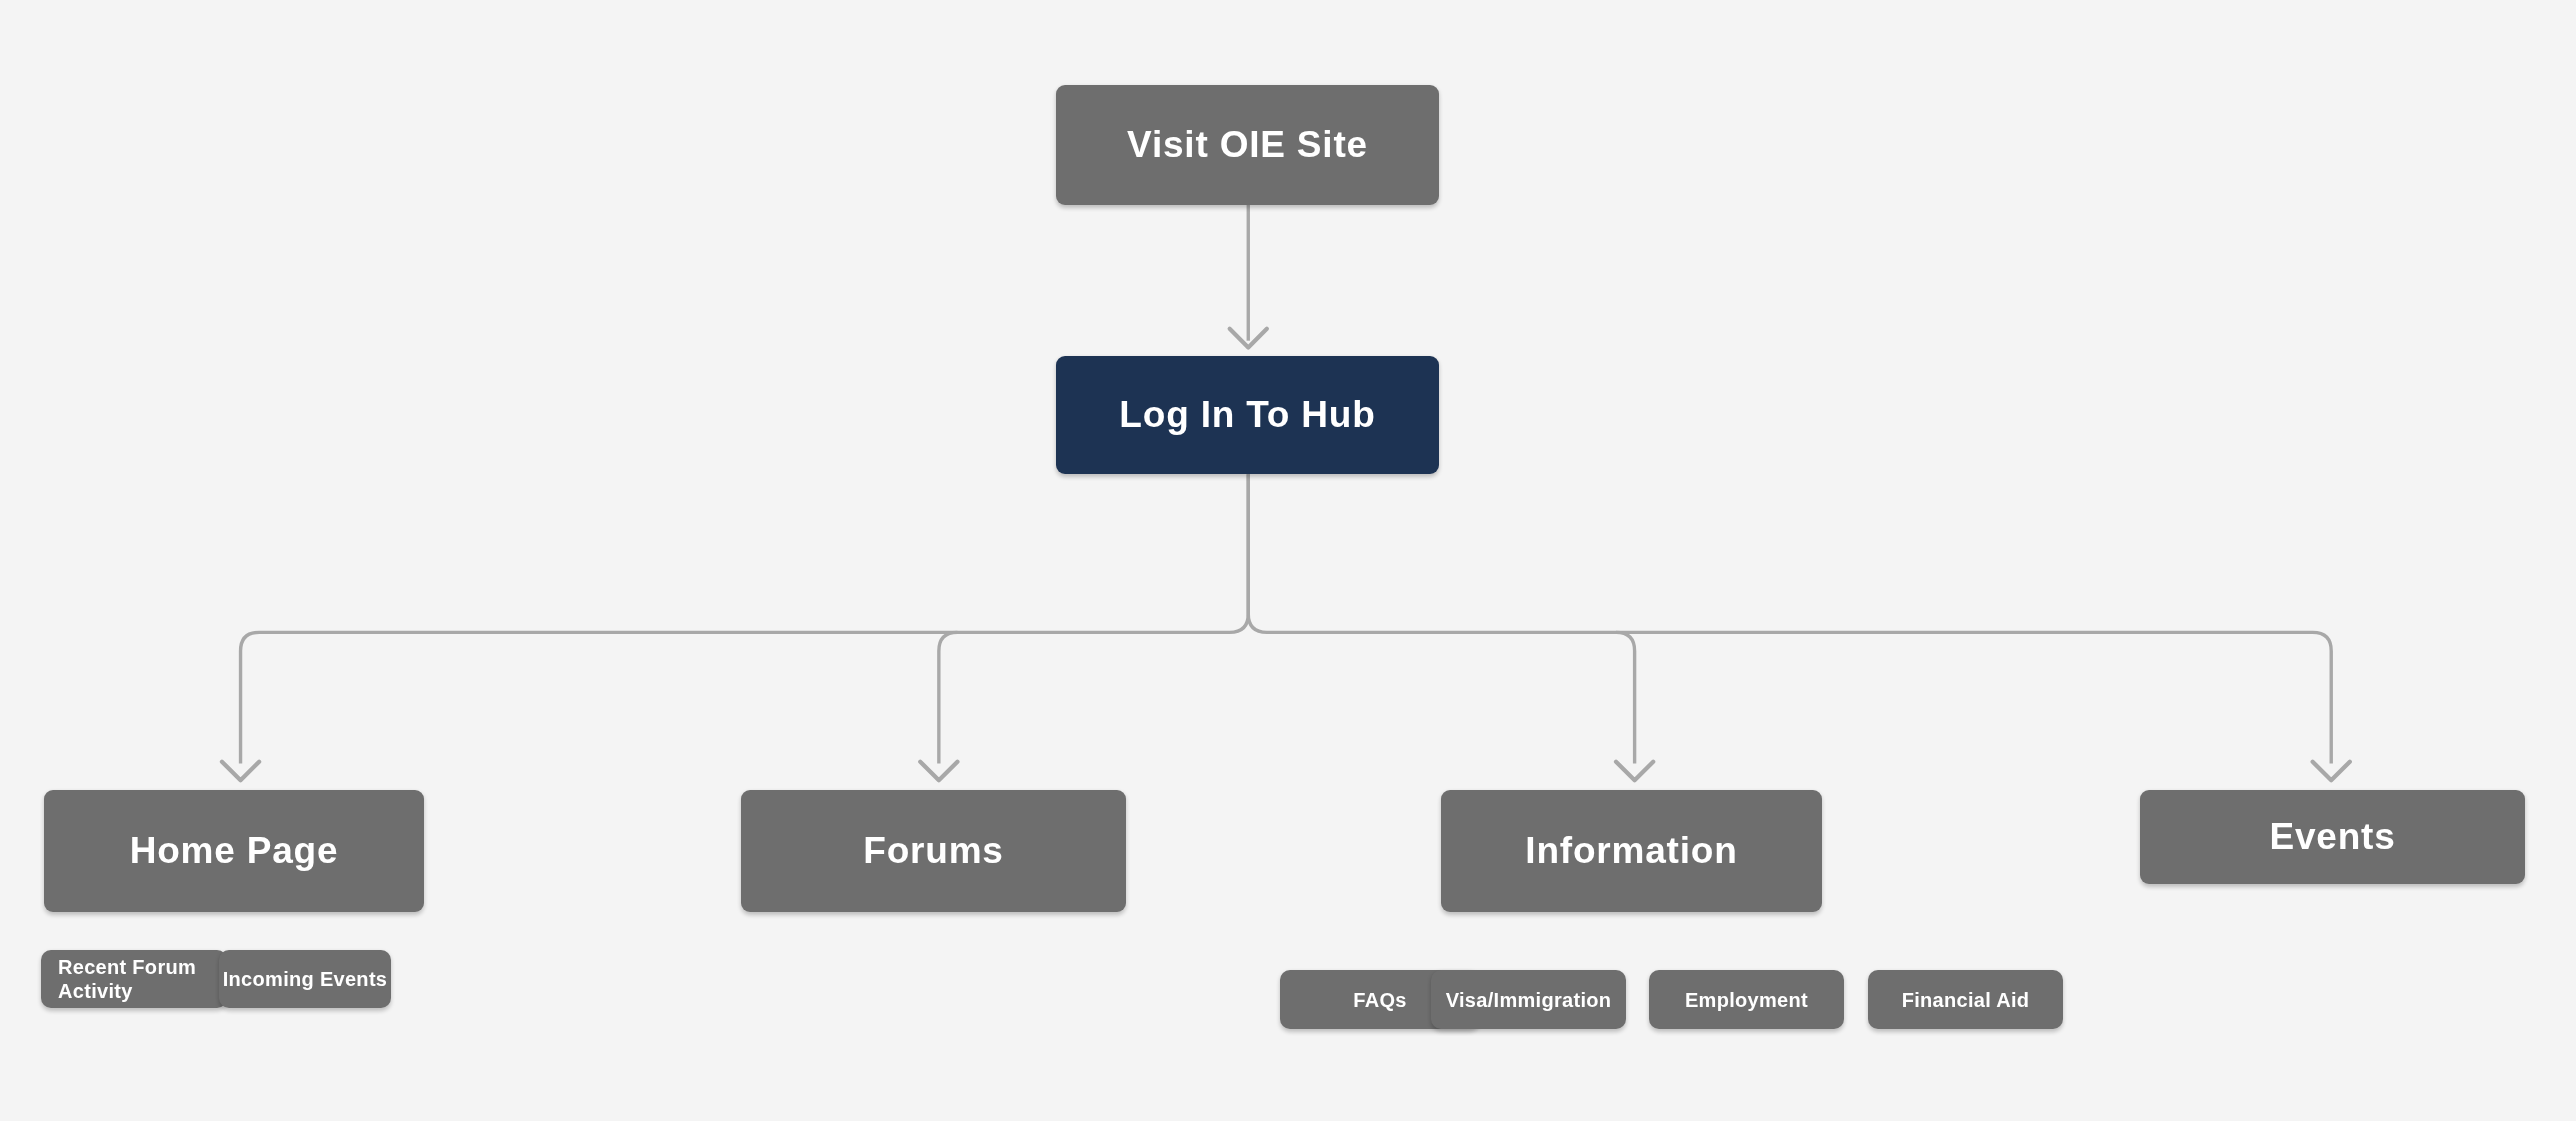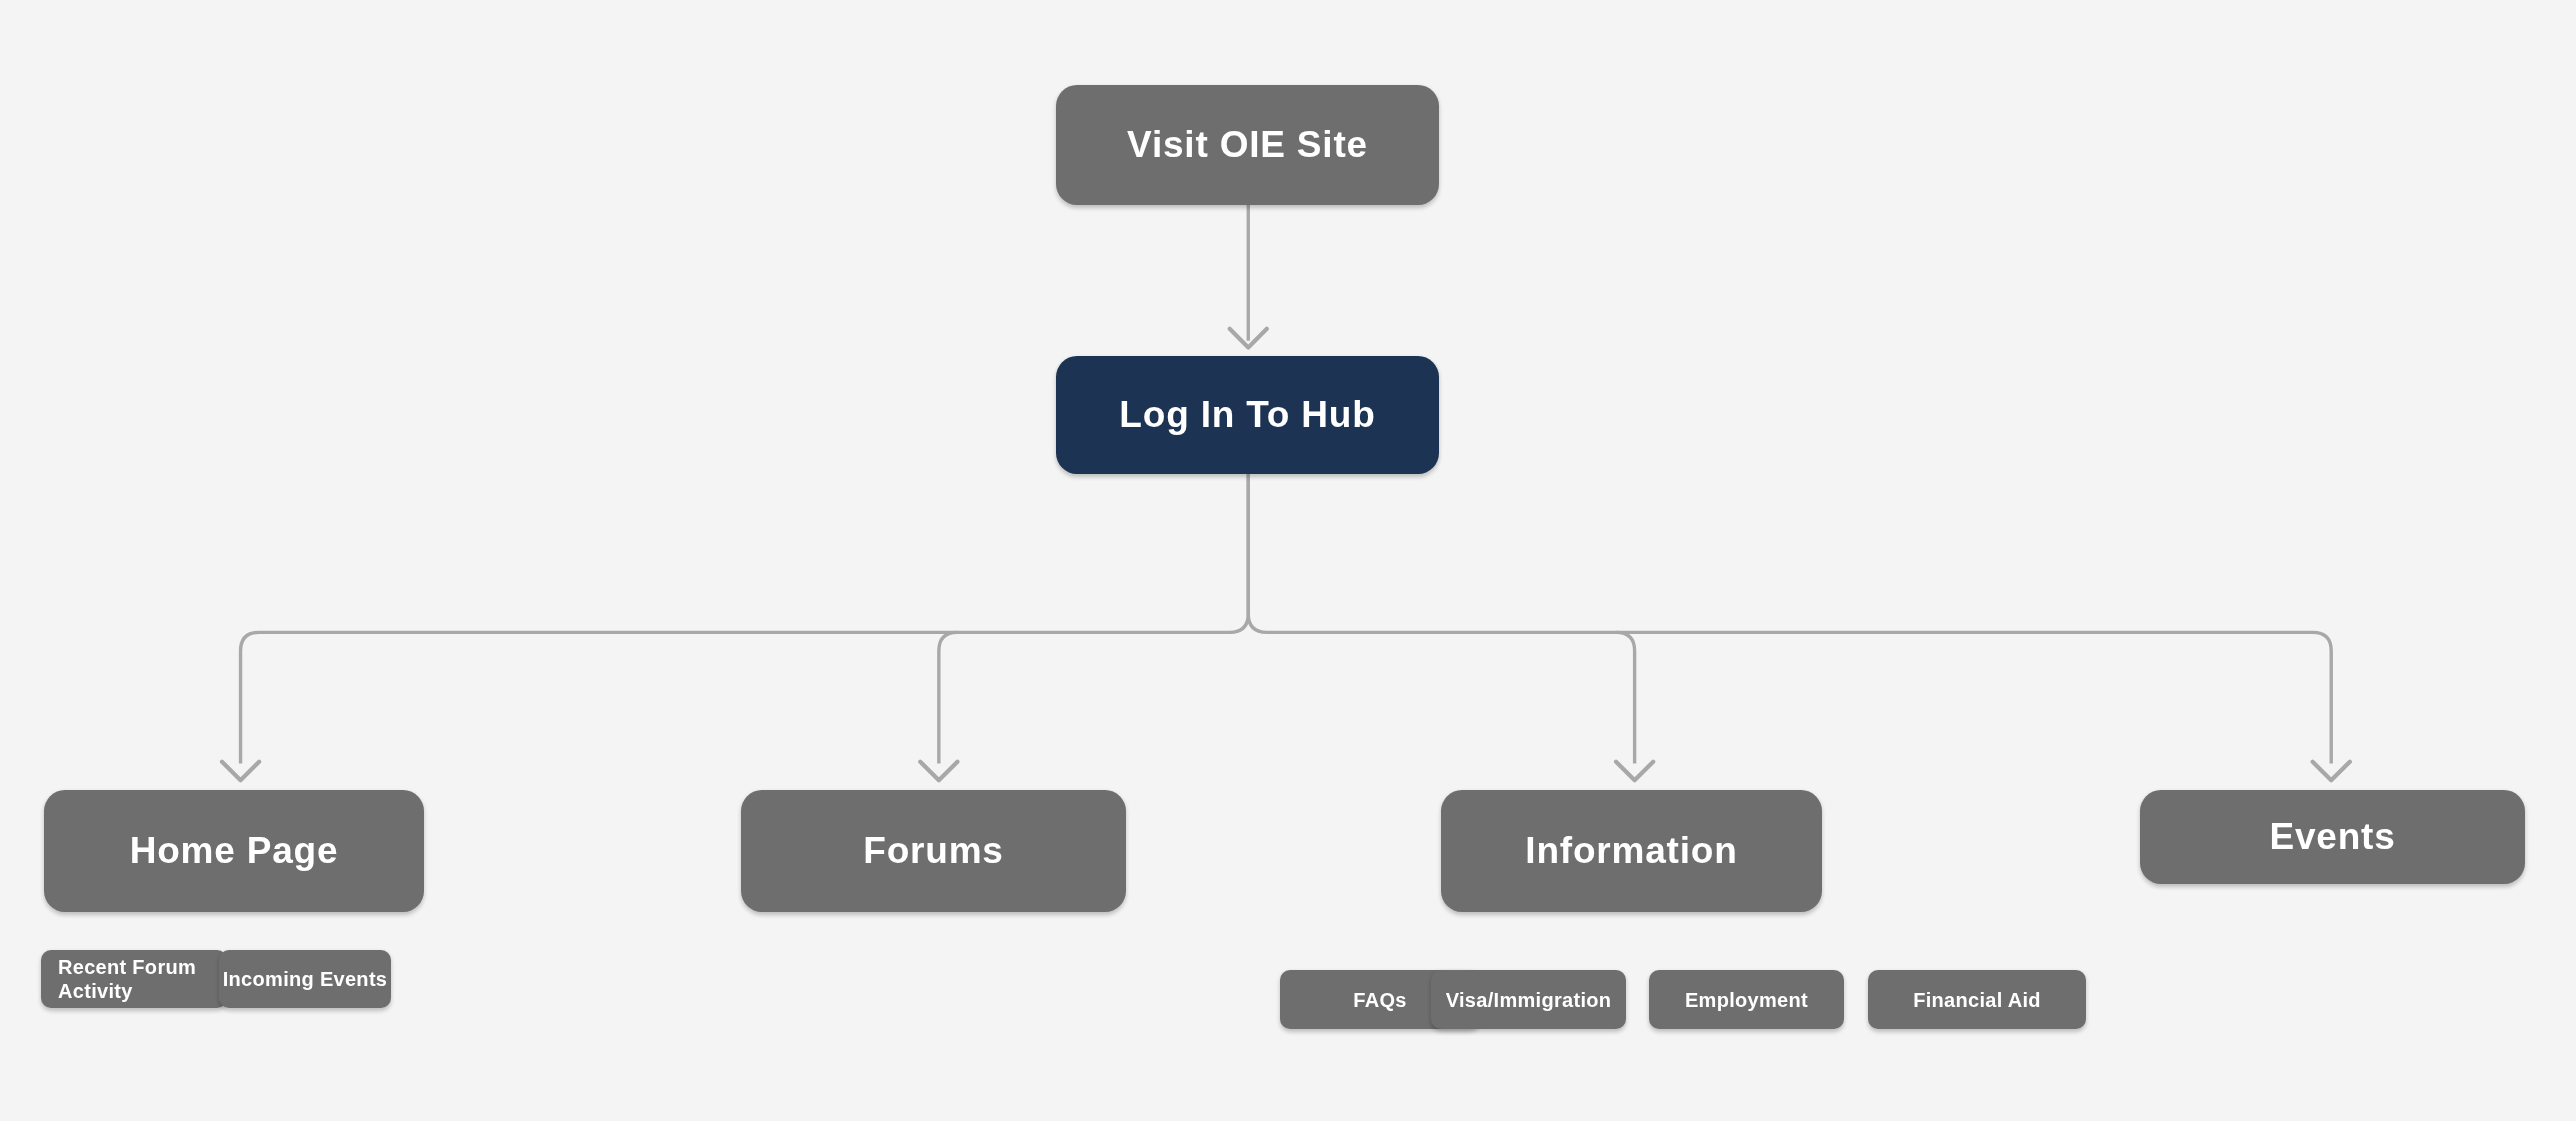--- a/index.html
+++ b/index.html
@@ -19,42 +19,42 @@
   .canvas{position:relative;width:2576px;height:1121px;}
   svg.edges{position:absolute;left:0;top:0;pointer-events:none;}
   svg.edges path{fill:none;stroke:var(--connector);stroke-width:4px;}
   svg.edges path.head{stroke-width:5px;stroke-linecap:round;stroke-linejoin:round;}
   .node{
     position:absolute;
     display:flex;align-items:center;justify-content:center;
     background:var(--node-gray);
     color:var(--node-text);
     font-weight:bold;
-    border-radius:21px;
+    border-radius:9px;
     box-shadow:0 2.5px 4.2px rgba(0,0,0,0.22);
     box-sizing:border-box;
     text-align:center;
   }
   .node.navy{background:var(--node-navy);}
   .node.big{font-size:37px;letter-spacing:0.8px;}
   .node.small{font-size:20px;letter-spacing:0.3px;border-radius:10px;line-height:1.2;}
   .node.left-align{justify-content:flex-start;text-align:left;padding:0 12px 0 17px;}
   
   .n-visit {left:1056px;top:85px; width:383px;height:120px;}
   .n-login {left:1056px;top:356px; width:383px;height:118px;justify-content:center;}
   .n-home  {left:44px;  top:790px; width:380px;height:122px;}
   .n-forums{left:741px; top:790px; width:385px;height:122px;}
   .n-info  {left:1441px;top:790px; width:381px;height:122px;}
   .n-events{left:2140px;top:790px; width:385px;height:94px;}
   .n-rfa   {left:5px;   top:950px;width:186px;height:58px;margin-left:36px;}
   .n-ie    {left:219px; top:950px;width:172px;height:58px;}
   .n-faqs  {left:1280px;top:970px;width:200px;height:59px;}
   .n-visa  {left:1431px;top:970px;width:195px;height:59px;}
   .n-emp   {left:1649px;top:970px;width:195px;height:59px;}
-  .n-fin   {left:1868px;top:970px;width:218px;height:59px;}
+  .n-fin   {left:1868px;top:970px;width:195px;height:59px;}
 </style>
 </head>
 <body>
 
 <div class="canvas">
 
   <svg class="edges" width="2576" height="1121" viewBox="0 0 3046 1326">
     <g>
       <path d="M1476 242 L1476 403"></path>
       <path class="head" d="M1454 389 L1476 411 L1498 389"></path>

